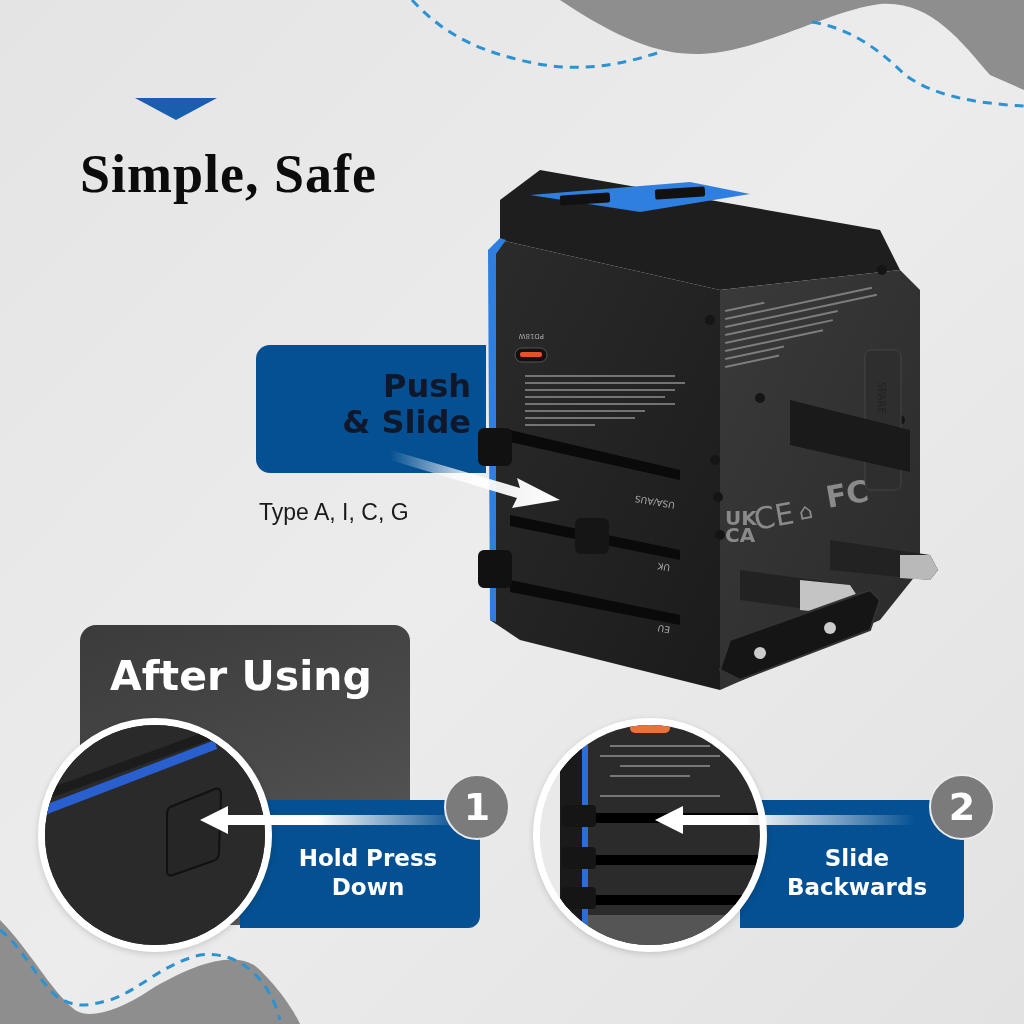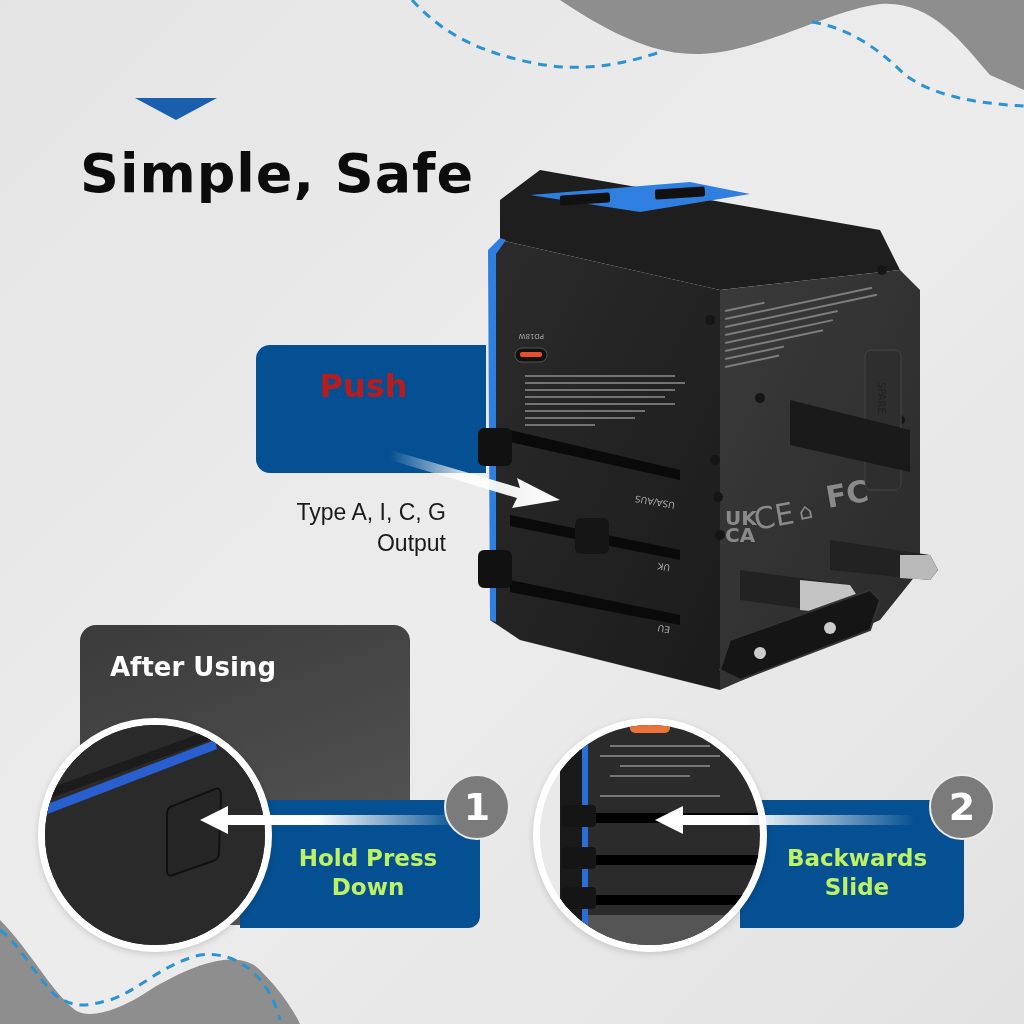--- a/index.html
+++ b/index.html
@@ -15,52 +15,52 @@
   .title-marker {
     left: 135px; top: 98px; width: 0; height: 0;
     border-left: 41px solid transparent; border-right: 41px solid transparent;
     border-top: 22px solid #1a5fae;
   }
   .title {
     left: 80px; top: 140px; width: 440px;
     font-family: "DejaVu Sans", sans-serif; font-weight: bold;
     font-size: 54px; line-height: 68px; color: #0c0c0c; letter-spacing: 1px;
   }
-  .title span { display: block; }
+  .title span { display: block; font-family: Liberation Serif, serif; }
 
   
   .push-box {
     left: 256px; top: 345px; width: 230px; height: 128px;
     background: #055092; border-radius: 14px 0 0 14px;
   }
   .push-text {
-    left: 256px; top: 368px; width: 215px; text-align: center;
-    color: #b91c1c; font-weight: bold; font-size: 32px; line-height: 36px;
+    left: 256px; top: 368px; width: 215px; text-align: right;
+    color: #0f172a; font-weight: bold; font-size: 32px; line-height: 36px;
   }
   .push-text span { display: block; }
   .type-text {
-    left: 252px; top: 497px; width: 194px; text-align: right;
+    left: 259px; top: 497px; width: 194px; 
     color: #1a1a1a; font-family: "Liberation Sans", sans-serif; font-size: 23px; line-height: 31px;
   }
   .type-text span { display: block; }
 
   
   .after-card {
     left: 80px; top: 625px; width: 330px; height: 300px;
     background: linear-gradient(160deg, #3b3b3b 0%, #4a4a4a 50%, #5c5c5c 100%);
     border-radius: 16px;
   }
   .after-title {
     left: 110px; top: 652px; width: 280px;
-    color: #fff; font-weight: bold; font-size: 26px;
+    color: #fff; font-weight: bold; font-size: 41px;
   }
 
   
   .step-box {
-    background: #055092; border-radius: 0 12px 12px 0; color: #bef264;
+    background: #055092; border-radius: 0 12px 12px 0; color: #ffffff;
     font-weight: bold; font-size: 23px; line-height: 29px; text-align: center;
   }
   .step1-box { left: 240px; top: 800px; width: 240px; height: 128px; }
   .step2-box { left: 740px; top: 800px; width: 224px; height: 128px; }
   .step-label { position: absolute; bottom: 26px; width: 100%; }
   .step1-box .step-label { left: 28px; width: 200px; }
   .step2-box .step-label { left: 20px; width: 194px; }
   .step-label span { display: block; }
 
   .step-num {
@@ -96,24 +96,24 @@
 </svg>
 
 <div class="abs title-marker"></div>
 <div class="abs title">
   <span>Simple, Safe</span>
 </div>
 
 <div class="abs push-box"></div>
 <div class="abs push-text">
   <span>Push</span>
+  <span>&amp; Slide</span>
 </div>
 <div class="abs type-text">
   <span>Type A, I, C, G</span>
-  <span>Output</span>
 </div>
 
 <svg class="device-svg" viewBox="0 0 520 560">
   <defs>
     <linearGradient id="frontG" x1="0" y1="0" x2="1" y2="1">
       <stop offset="0" stop-color="#2b2b2b"></stop>
         <stop offset="1" stop-color="#1b1b1b"></stop>
     </linearGradient>
     <linearGradient id="sideG" x1="0" y1="0" x2="1" y2="1">
       <stop offset="0" stop-color="#3a3a3a"></stop>
@@ -236,22 +236,22 @@
         <stop offset="0.45" stop-color="#ffffff"></stop>
         <stop offset="1" stop-color="#ffffff" stop-opacity="0"></stop>
     </linearGradient>
   </defs>
   <path d="M0,20 L28,6 L28,15 L260,15 L260,25 L28,25 L28,34 Z" fill="url(#leftArrow1)"></path>
 </svg>
 <div class="abs step-num num1">1</div>
 
 <div class="abs step-box step2-box">
   <div class="step-label">
+    <span>Slide</span>
     <span>Backwards</span>
-    <span>Slide</span>
   </div>
 </div>
 <div class="abs zoom-circle zc2">
   <svg width="220" height="220" viewBox="0 0 220 220">
     <rect width="220" height="220" fill="#e9e9e9"></rect>
     <rect x="20" y="0" width="200" height="220" fill="#2b2b2b"></rect>
     <rect x="20" y="0" width="22" height="220" fill="#1a1a1a"></rect>
     <rect x="42" y="0" width="6" height="200" fill="#2a6fd8"></rect>
     <rect x="48" y="190" width="172" height="30" fill="#555"></rect>
     <rect x="90" y="-4" width="40" height="12" rx="5" fill="#e8743a"></rect>

